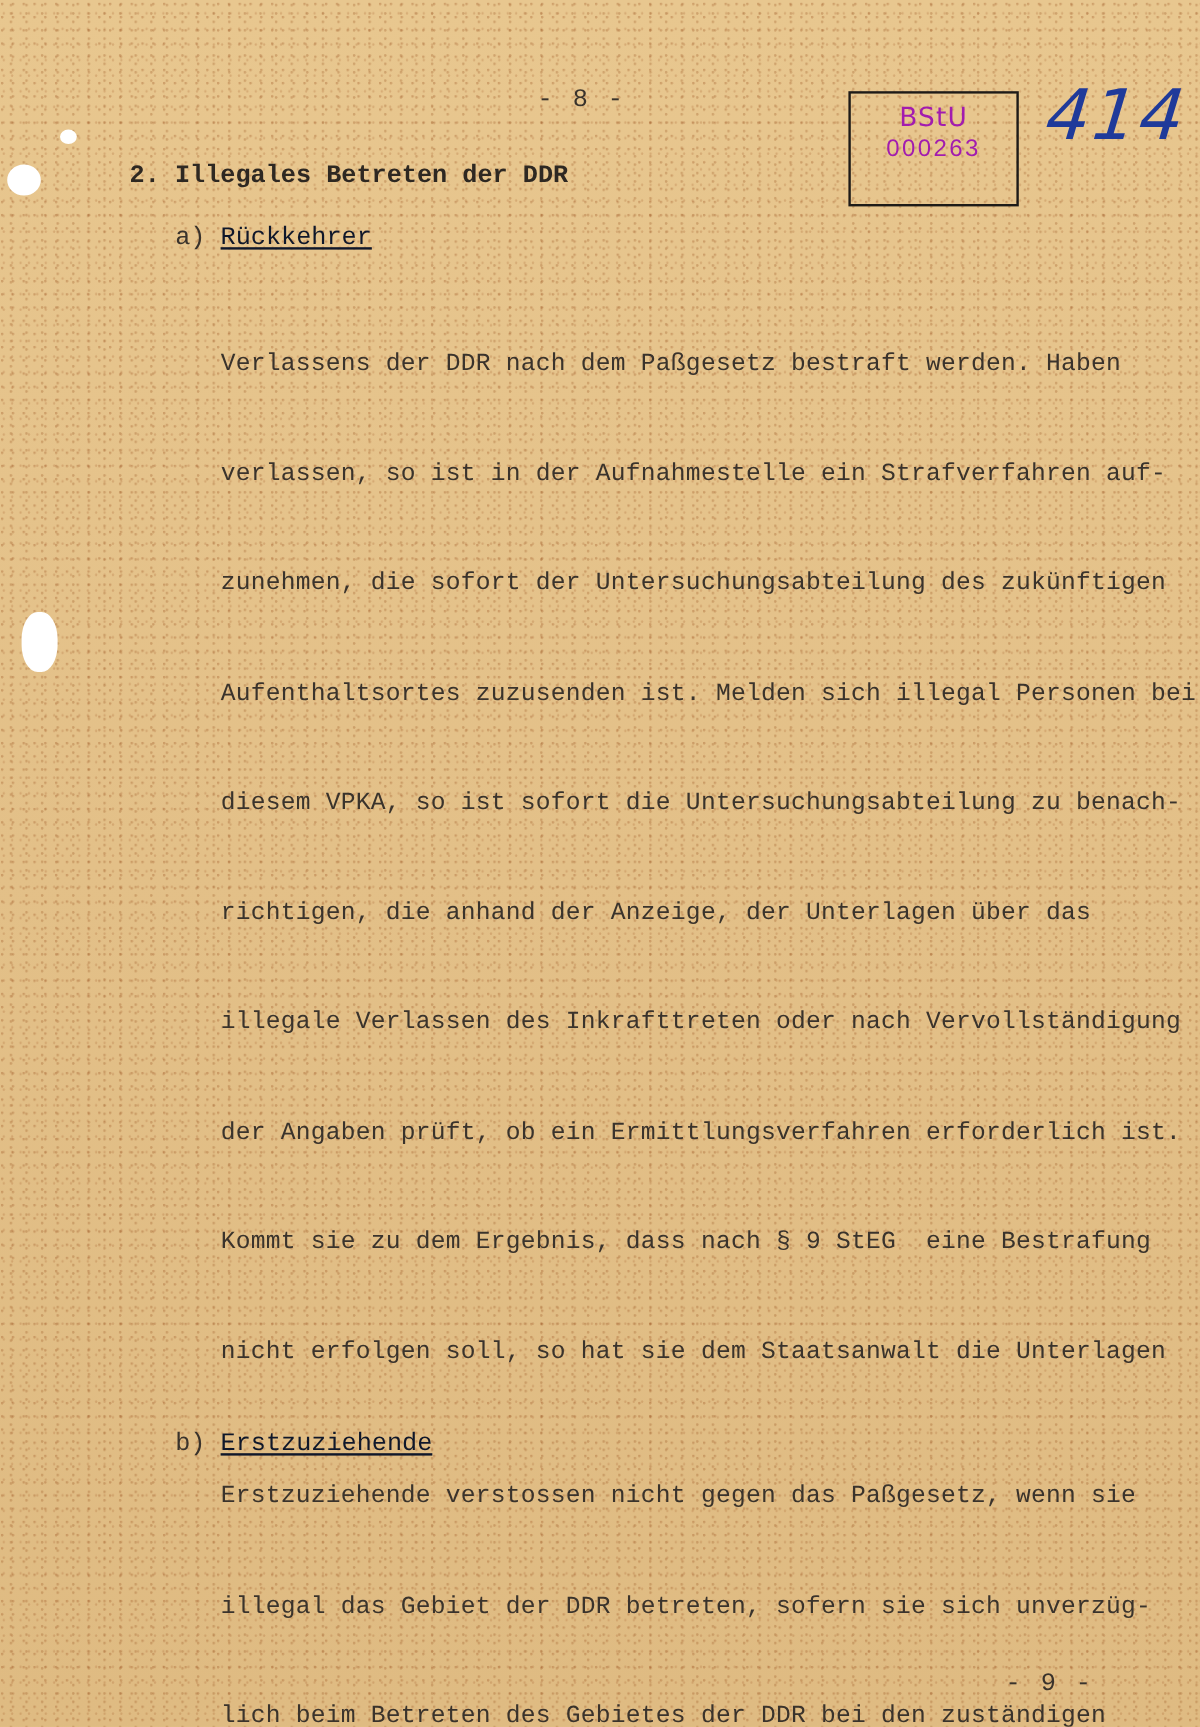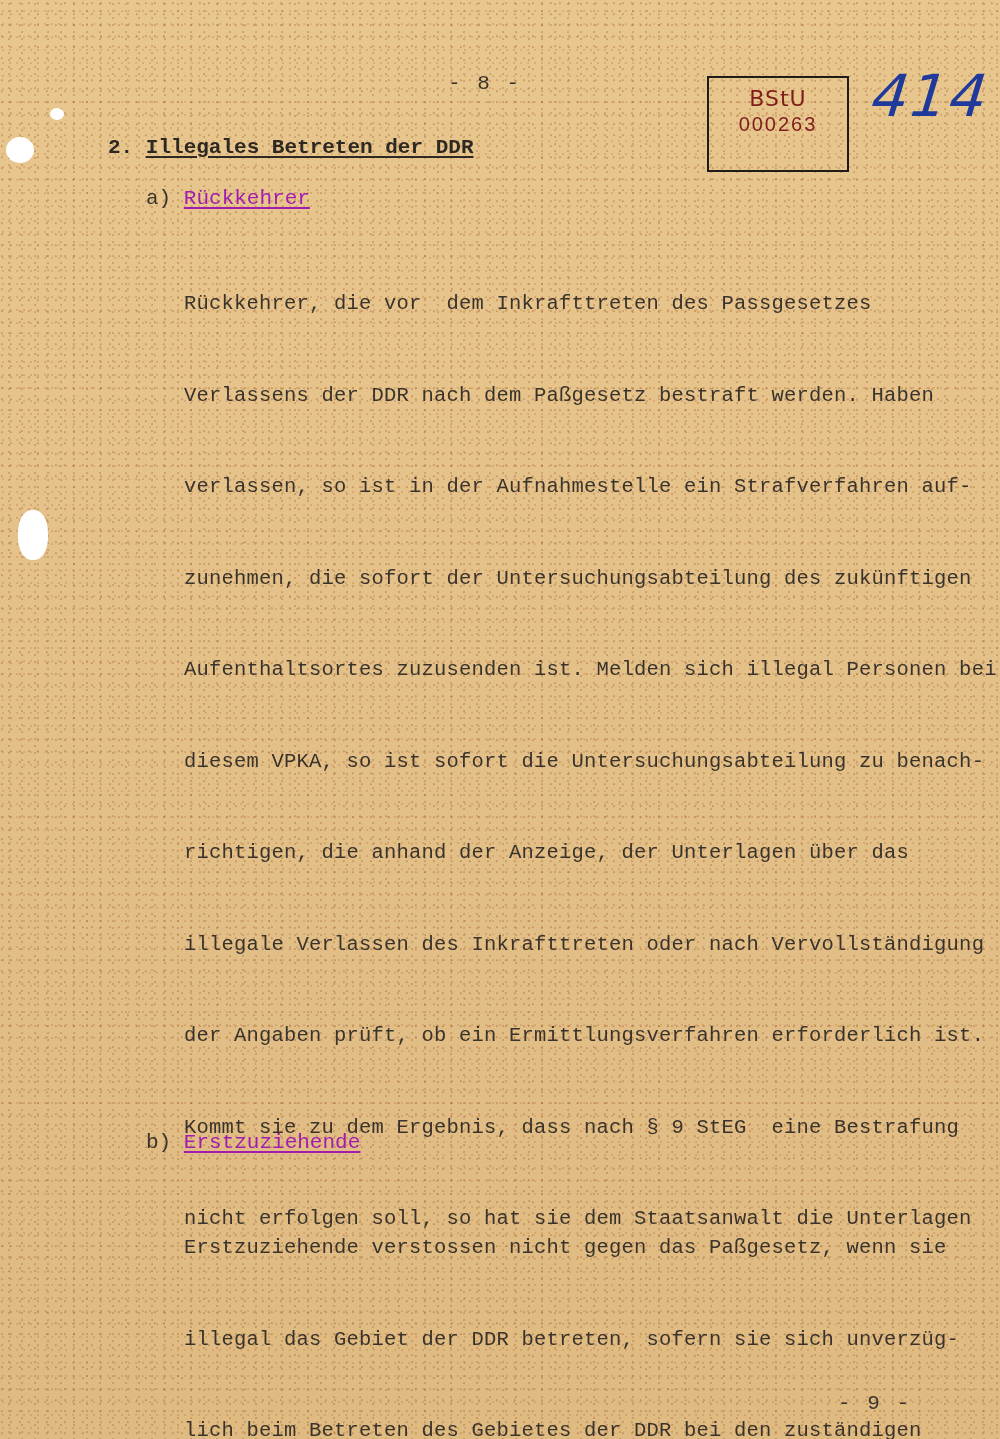--- a/index.html
+++ b/index.html
@@ -32,21 +32,21 @@
     .stamp {
       position: absolute;
       left: 707px;
       top: 76px;
       width: 142px;
       height: 96px;
       border: 2.5px solid #1e1b18;
       box-sizing: border-box;
       text-align: center;
       font-family: "DejaVu Sans", sans-serif;
-      color: #7f1d1d;
+      color: #a21caf;
     }
     .stamp .l1 { font-size: 22px; margin-top: 8px; letter-spacing: 1px; }
     .stamp .l2 { font-family: Liberation Sans, sans-serif; font-size: 20px; margin-top: 2px; letter-spacing: 2px; }
     .handnum {
       position: absolute;
       left: 872px;
       top: 62px;
       font-family: "DejaVu Sans", sans-serif;
       font-style: italic;
       font-size: 58px;
@@ -55,27 +55,27 @@
       transform: skewX(-6deg);
     }
     .heading {
       position: absolute;
       left: 108px;
       top: 136px;
       font-size: 21px;
       font-weight: bold;
       color: #2e2822;
     }
-    .heading .title { text-decoration: underline; text-decoration-thickness: 2px; text-underline-offset: 3px; }
+    .heading .title { text-decoration-thickness: 2px; text-underline-offset: 3px; }
     .sub {
       position: absolute;
       font-size: 21px;
       color: #3a332c;
     }
-    .sub .label { text-decoration: underline; text-underline-offset: 3px; color: #a21caf; }
+    .sub .label { text-decoration: underline; text-underline-offset: 3px; color: #0f172a; }
     .para {
       position: absolute;
       left: 184px;
       width: 816px;
       font-size: 20.5px;
       line-height: 30.5px;
       color: #3a332c;
       white-space: pre;
       letter-spacing: 0.2px;
     }
@@ -101,21 +101,20 @@
   <span>2.</span>
   <span class="title">Illegales Betreten der DDR</span>
 </div>
 
 <div class="sub" style="left:146px;top:187px;">
   <span>a)</span>
   <span class="label">Rückkehrer</span>
 </div>
 
 <div class="para" style="top:228px;">
-  <span class="line">Rückkehrer, die vor  dem Inkrafttreten des Passgesetzes</span>
   <span class="line">Verlassens der DDR nach dem Paßgesetz bestraft werden. Haben</span>
   <span class="line">verlassen, so ist in der Aufnahmestelle ein Strafverfahren auf-</span>
   <span class="line">zunehmen, die sofort der Untersuchungsabteilung des zukünftigen</span>
   <span class="line">Aufenthaltsortes zuzusenden ist. Melden sich illegal Personen bei</span>
   <span class="line">diesem VPKA, so ist sofort die Untersuchungsabteilung zu benach-</span>
   <span class="line">richtigen, die anhand der Anzeige, der Unterlagen über das</span>
   <span class="line">illegale Verlassen des Inkrafttreten oder nach Vervollständigung</span>
   <span class="line">der Angaben prüft, ob ein Ermittlungsverfahren erforderlich ist.</span>
   <span class="line">Kommt sie zu dem Ergebnis, dass nach § 9 StEG  eine Bestrafung</span>
   <span class="line">nicht erfolgen soll, so hat sie dem Staatsanwalt die Unterlagen</span>
@@ -129,21 +128,21 @@
   
   
   
   
   
   
   
   
 </div>
 
-<div class="sub" style="left:146px;top:1131px;">
+<div class="sub" style="left:146px;top:1192px;">
   <span>b)</span>
   <span class="label">Erstzuziehende</span>
 </div>
 
 <div class="para" style="top:1172px;">
   <span class="line">Erstzuziehende verstossen nicht gegen das Paßgesetz, wenn sie</span>
   <span class="line">illegal das Gebiet der DDR betreten, sofern sie sich unverzüg-</span>
   <span class="line">lich beim Betreten des Gebietes der DDR bei den zuständigen</span>
   
   

